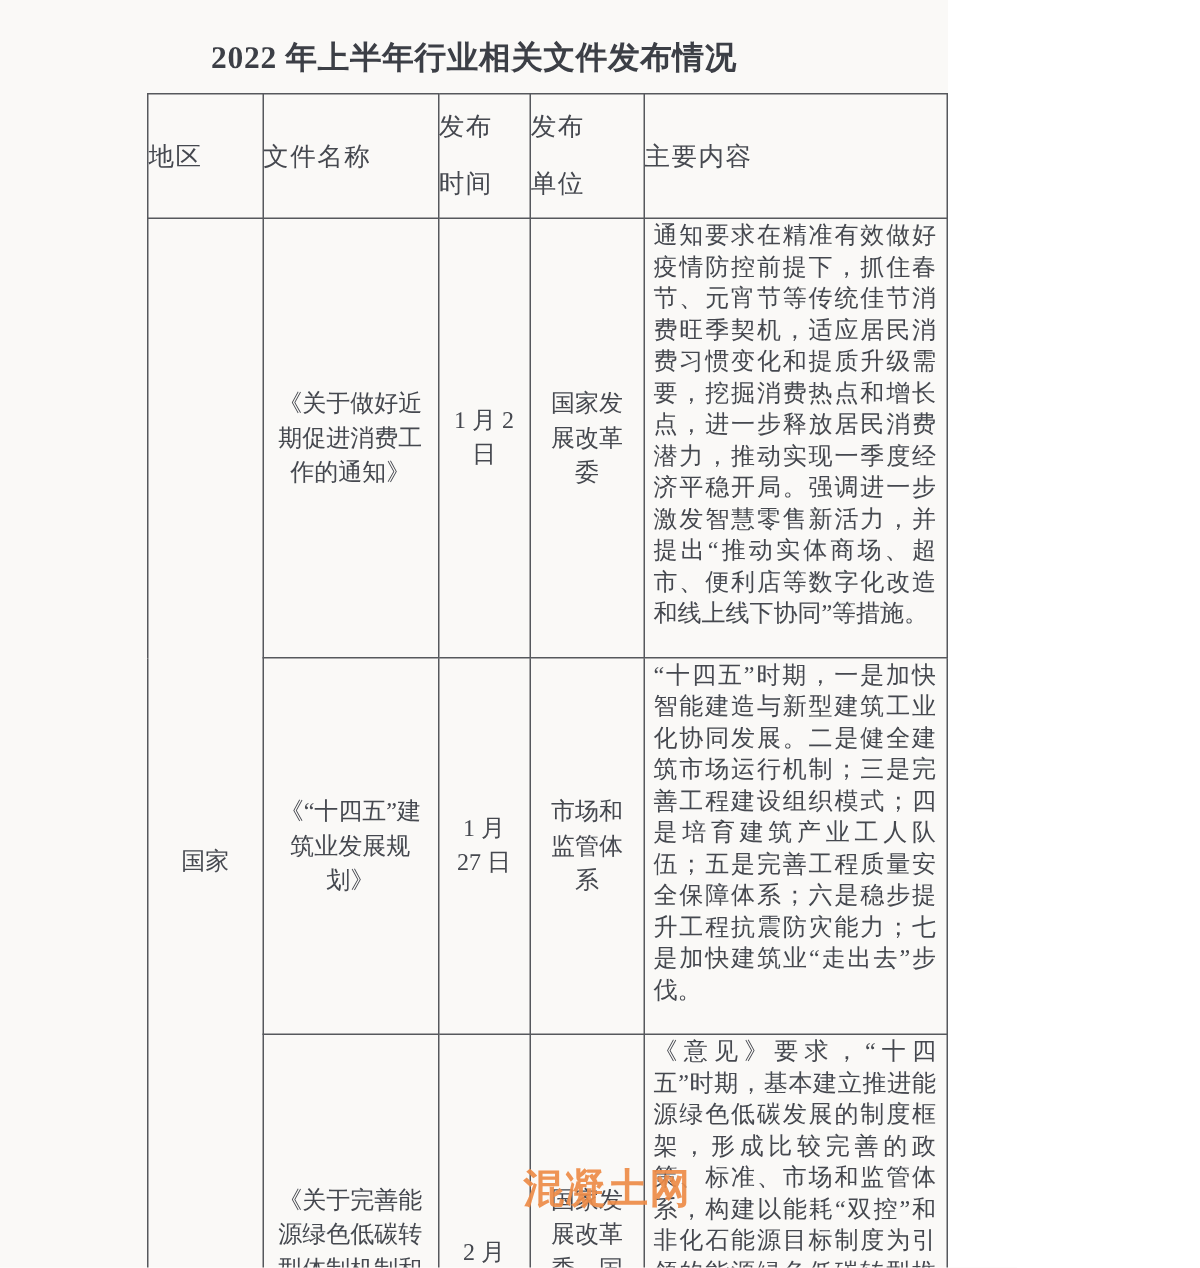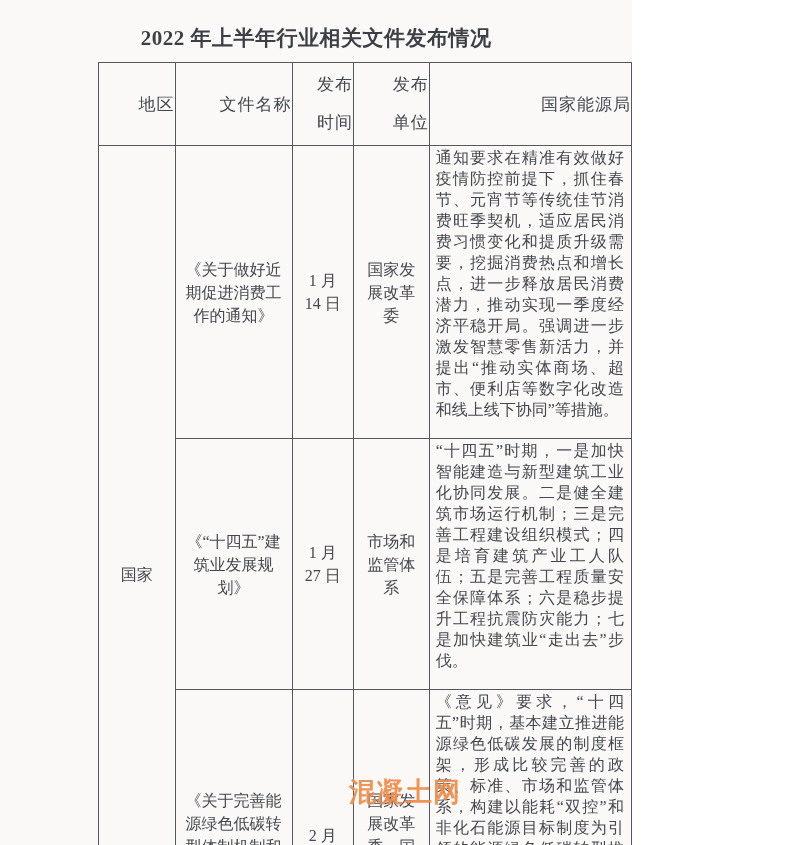--- a/index.html
+++ b/index.html
@@ -24,21 +24,21 @@
   .doc-table col.c-unit   { width:83px; }
   .doc-table col.c-main   { width:236px; }
   .doc-table th, .doc-table td {
     border:1px solid #56585d;
     color:#45484f;
     font-weight:normal;
     vertical-align:middle;
     padding:0;
   }
   .doc-table thead tr { height:83px; }
-  .doc-table th { font-size:17px; text-align:right; letter-spacing:1px; }
+  .doc-table th { font-size:17px; text-align:left; letter-spacing:1px; }
   .doc-table th .hline { display:block; line-height:38px; }
   tr.row-1 { height:238px; }
   tr.row-2 { height:185px; }
   tr.row-3 { height:252px; }
   td.cell-center {
     text-align:center; font-size:16px; line-height:23px;
     padding:2px 7px;
   }
   td.cell-content {
     text-align:justify; text-justify:inter-ideograph;
@@ -72,28 +72,28 @@
         <th>地区</th>
         <th>文件名称</th>
         <th>
           <span class="hline">发布</span>
           <span class="hline">时间</span>
         </th>
         <th>
           <span class="hline">发布</span>
           <span class="hline">单位</span>
         </th>
-        <th>国家能源局</th>
+        <th>主要内容</th>
       </tr>
     </thead>
     <tbody>
       <tr class="row-1">
         <td class="cell-center" rowspan="3">国家</td>
         <td class="cell-center">《关于做好近期促进消费工作的通知》</td>
-        <td class="cell-center">1 月 14 日</td>
+        <td class="cell-center">1 月 2 日</td>
         <td class="cell-center">国家发展改革委</td>
         <td class="cell-content">通知要求在精准有效做好疫情防控前提下，抓住春节、元宵节等传统佳节消费旺季契机，适应居民消费习惯变化和提质升级需要，挖掘消费热点和增长点，进一步释放居民消费潜力，推动实现一季度经济平稳开局。强调进一步激发智慧零售新活力，并提出“推动实体商场、超市、便利店等数字化改造和线上线下协同”等措施。</td>
       </tr>
       <tr class="row-2">
         <td class="cell-center">《“十四五”建筑业发展规划》</td>
         <td class="cell-center">1 月 27 日</td>
         <td class="cell-center">市场和监管体系</td>
         <td class="cell-content">“十四五”时期，一是加快智能建造与新型建筑工业化协同发展。二是健全建筑市场运行机制；三是完善工程建设组织模式；四是培育建筑产业工人队伍；五是完善工程质量安全保障体系；六是稳步提升工程抗震防灾能力；七是加快建筑业“走出去”步伐。</td>
       </tr>
       <tr class="row-3">

